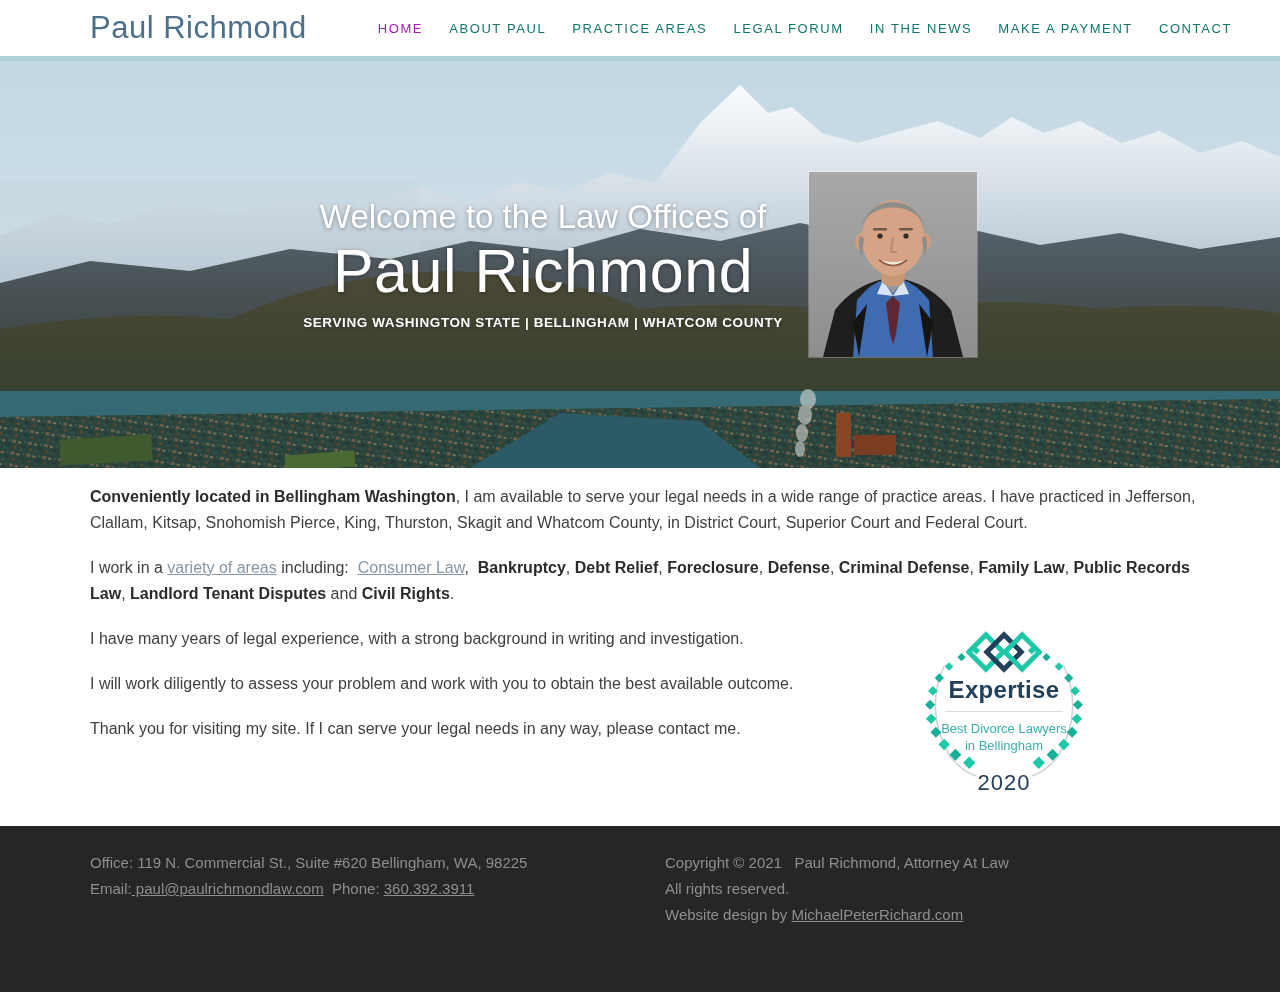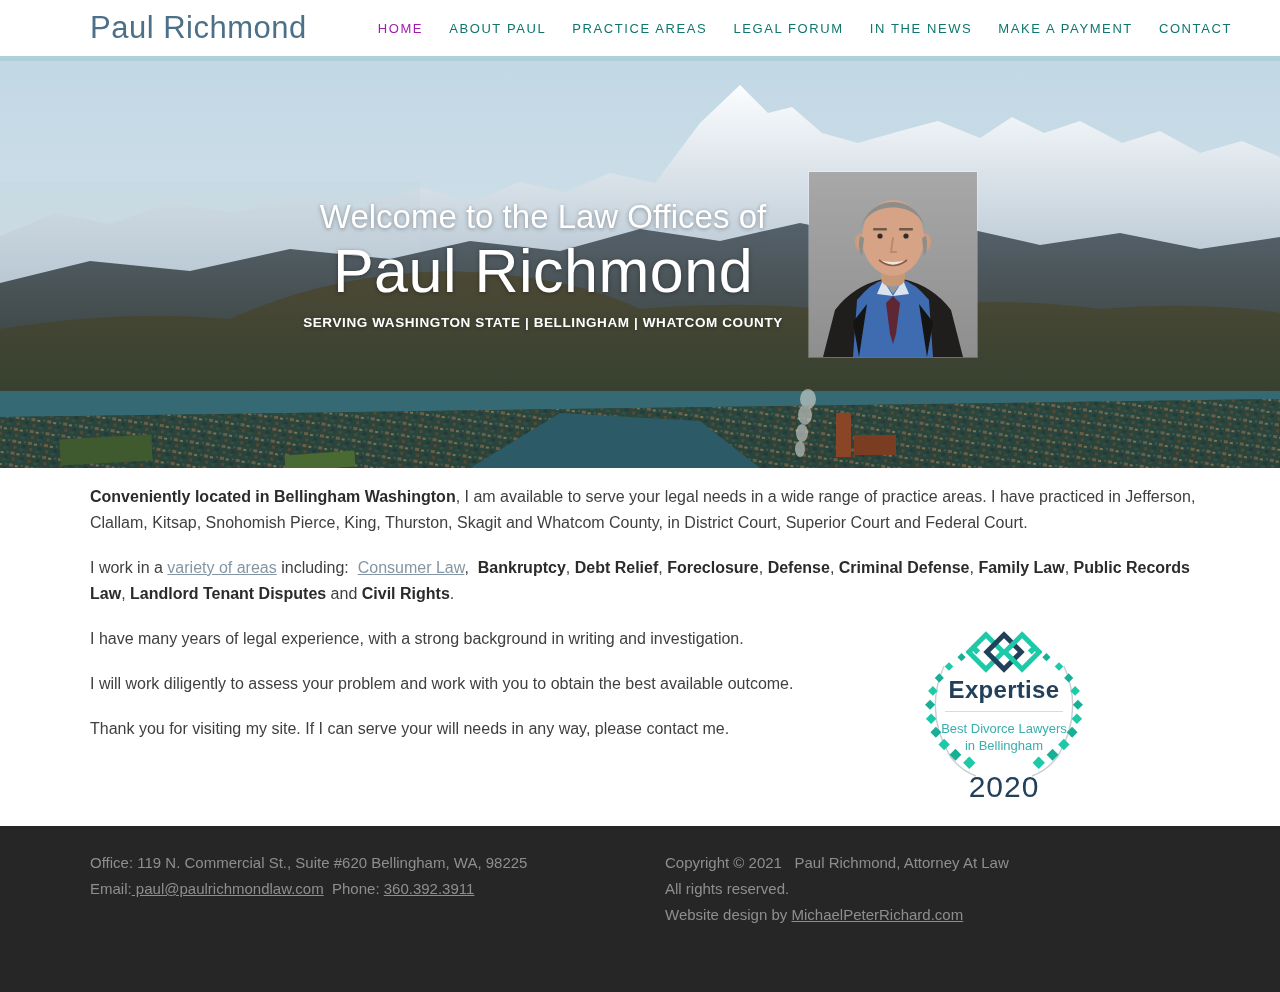--- a/index.html
+++ b/index.html
@@ -44,21 +44,21 @@
   .badge-wrap { float:right; width:290px; display:flex; justify-content:flex-start; padding-top:2px; }
 
   
   .badge { position:relative; width:176px; height:162px; text-align:center; cursor:pointer; }
   .badge-wreath { position:absolute; inset:0; width:100%; height:100%; }
   .badge-inner { position:relative; padding-top:2px; }
   .badge-logo { display:block; margin:0 auto 2px; }
   .badge-brand { font-size:24px; font-weight:700; color:#23405a; letter-spacing:.3px; }
   .badge-divider { width:118px; height:1px; background:#d5dbe0; margin:7px auto 8px; }
   .badge-line { font-size:13px; color:#3aaeae; line-height:17px; }
-  .badge-year { font-size:30px; color:#23405a; margin-top:16px; letter-spacing:1px; }
+  .badge-year { font-size:22px; color:#23405a; margin-top:16px; letter-spacing:1px; }
 
   
   .footer {
     height:166px; background:#262626; color:#8e8e8e;
     display:flex; padding:24px 0 12px 90px; font-size:15px; line-height:26px;
   }
   .footer-col-left { width:575px; flex:none; }
   .footer-line { white-space:pre-wrap; }
   .footer a, .footer .rich-link { color:#8e8e8e; text-decoration:underline; }
 </style>
@@ -241,21 +241,21 @@
         <div class="badge-divider"></div>
         <div class="badge-line">Best Divorce Lawyers</div>
         <div class="badge-line">in Bellingham</div>
         <div class="badge-year">2020</div>
       </div>
     </div>
   </div>
 
   <p>I have many years of legal experience, with a strong background in writing and investigation.</p>
   <p>I will work diligently to assess your problem and work with you to obtain the best available outcome.</p>
-  <p>Thank you for visiting my site. If I can serve your will needs in any way, please contact me.</p>
+  <p>Thank you for visiting my site. If I can serve your legal needs in any way, please contact me.</p>
 </div>
 
 <div class="footer">
   <div class="footer-col-left">
     <div class="footer-line">Office: 119 N. Commercial St., Suite #620 Bellingham, WA, 98225</div>
     <div class="footer-line"><span>Email:</span><a href="#" class="rich-link"> paul@paulrichmondlaw.com</a><span>  Phone: </span><a href="#" class="rich-link">360.392.3911</a></div>
   </div>
   <div class="footer-col-right">
     <div class="footer-line">Copyright © 2021   Paul Richmond, Attorney At Law</div>
     <div class="footer-line">All rights reserved.</div>

